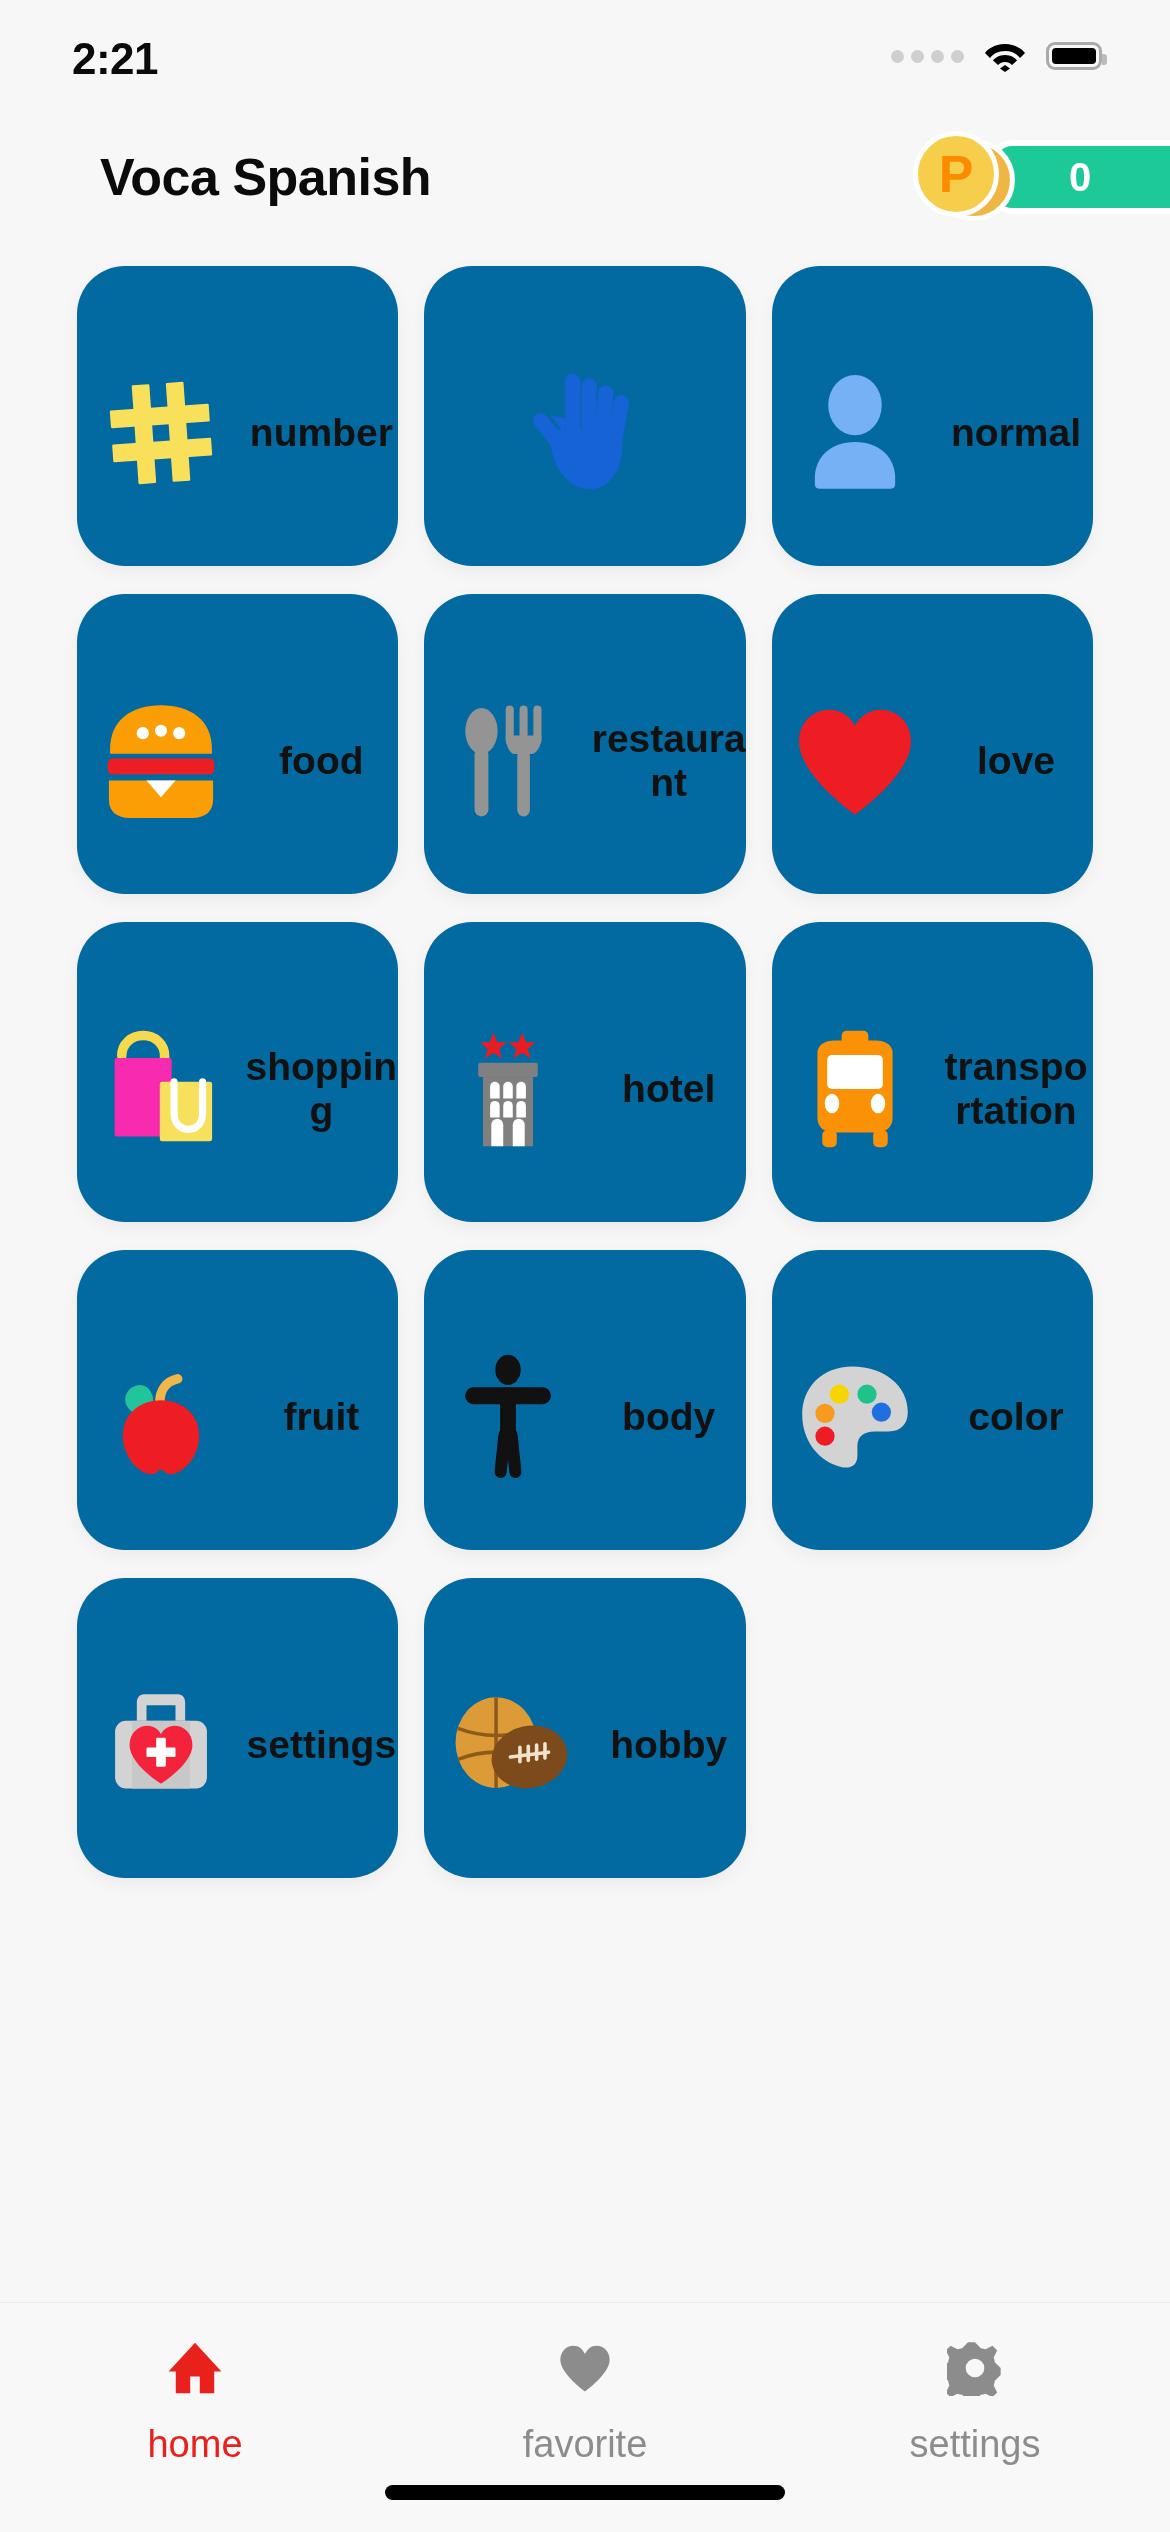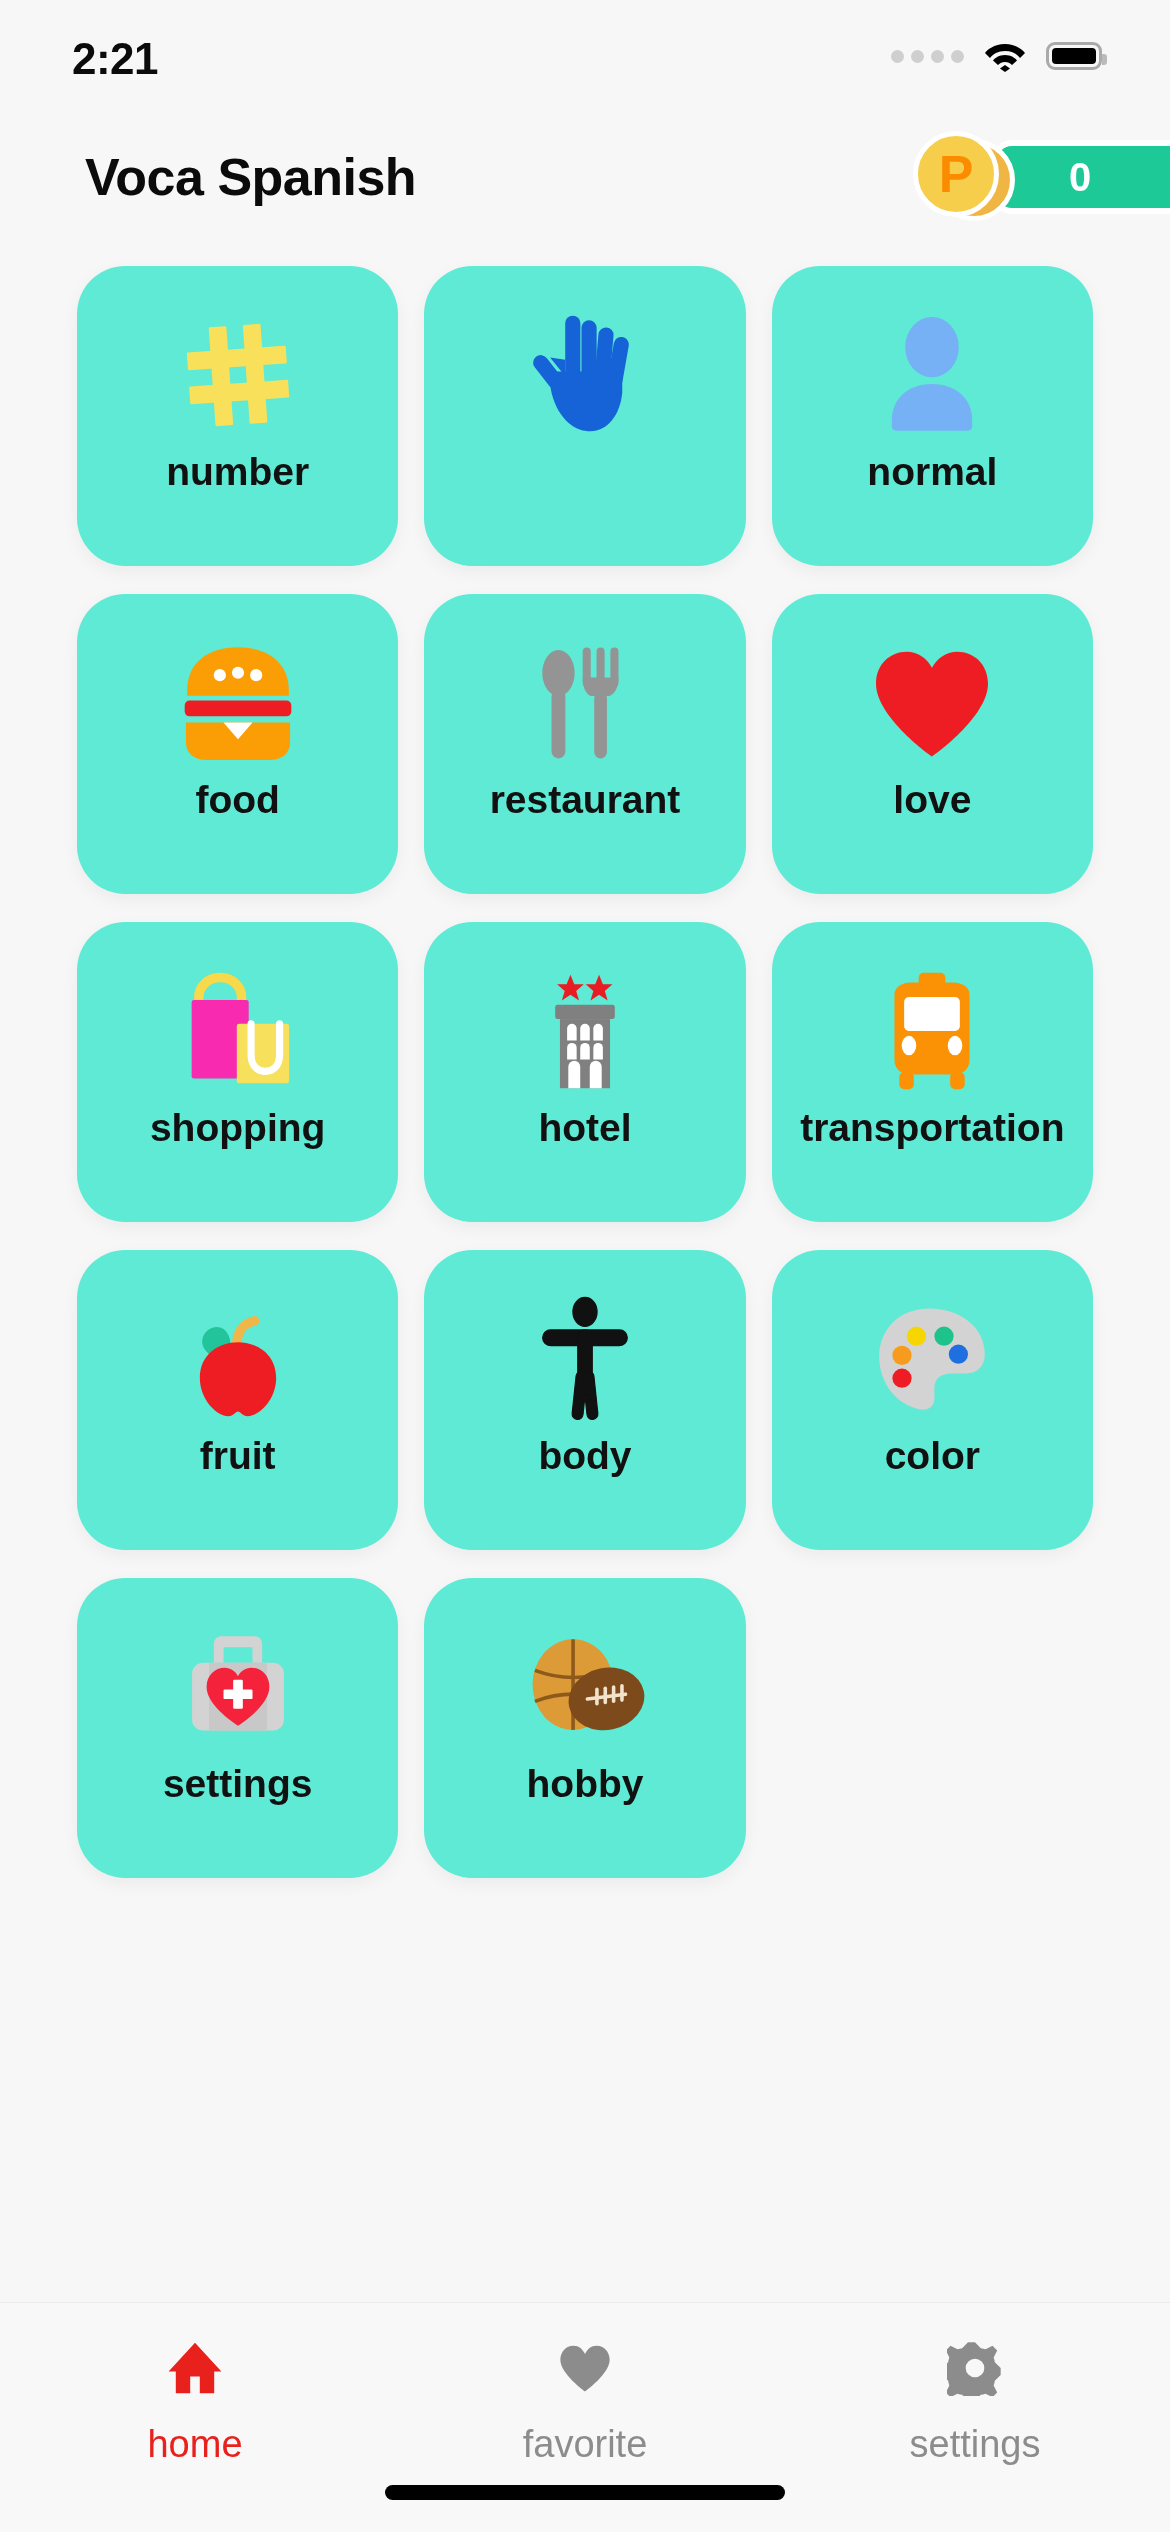--- a/index.html
+++ b/index.html
@@ -38,20 +38,21 @@
     content:""; position:absolute; right:-8px; top:9px;
     width:5px; height:11px; background:#bbb; border-radius:0 3px 3px 0;
   }
   .battery i { display:block; width:100%; height:100%; background:#000; border-radius:4px; }
 
   
   .header {
     height:130px; flex:0 0 130px;
     display:flex; align-items:center; justify-content:space-between;
     padding:0 0 0 85px;
+    margin-left:15px;
   }
   .app-title { font-size:52px; font-weight:bold; color:#0b0b0b; letter-spacing:-0.5px; }
   .points-badge { position:relative; display:flex; align-items:center; height:80px; padding-right:0; }
   .coin-stack { position:relative; width:105px; height:92px; z-index:2; }
   .coin {
     position:absolute; border-radius:50%;
     border:5px solid #fff;
   }
   .coin.back { width:82px; height:82px; left:22px; top:8px; background:#f0b643; }
   .coin.front {
@@ -66,23 +67,23 @@
     height:74px; width:180px;
     display:flex; align-items:center; justify-content:center;
     color:#fff; font-size:40px; font-weight:bold;
     border-right:none; padding-right:6px;
   }
 
   
   .grid-wrap { flex:1 1 auto; padding:24px 77px 0 77px; }
   .grid { display:grid; grid-template-columns:repeat(3,1fr); column-gap:26px; row-gap:28px; }
   .card {
-    background:#5eead4; border-radius:48px;
+    background:#0369a1; border-radius:48px;
     height:300px;
-    display:flex; flex-direction:column; align-items:center; justify-content:flex-start;
+    display:flex; flex-direction:row; align-items:center; justify-content:flex-start;
     box-shadow:0 6px 18px rgba(0,0,0,0.05);
     padding-top:34px;
   }
   .card-icon {
     height:150px; width:100%;
     display:flex; align-items:center; justify-content:center;
   }
   .card-icon svg { display:block; }
   .card-label {
     font-size:39px; font-weight:bold; color:#111;

